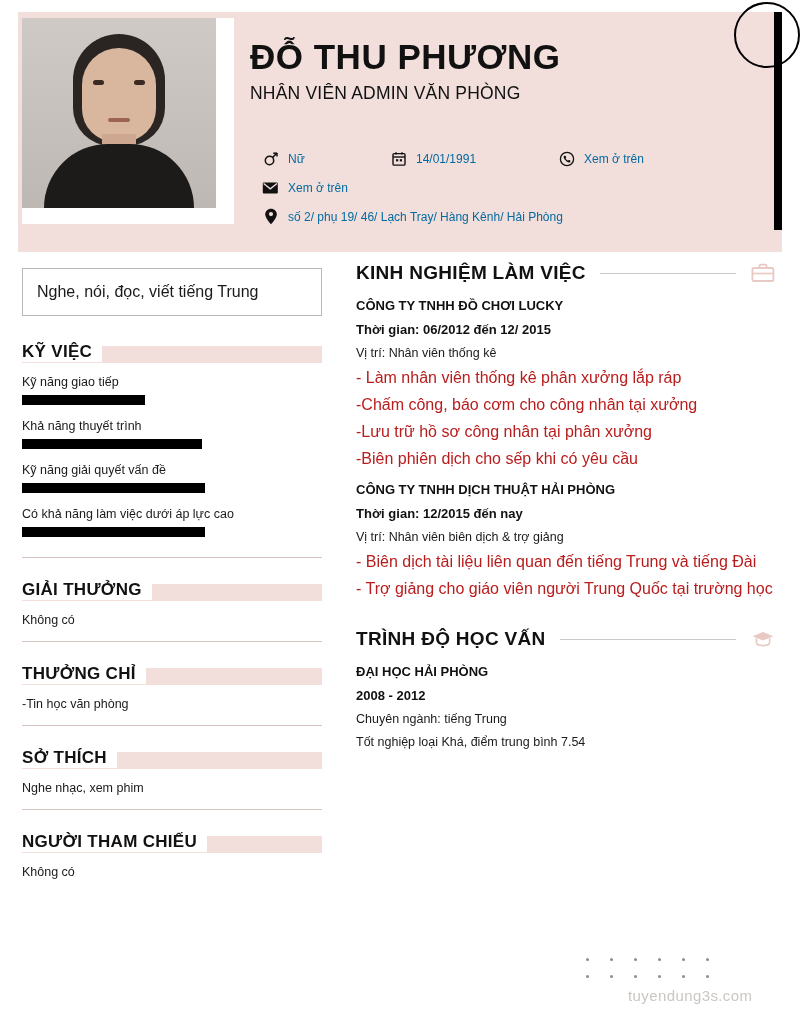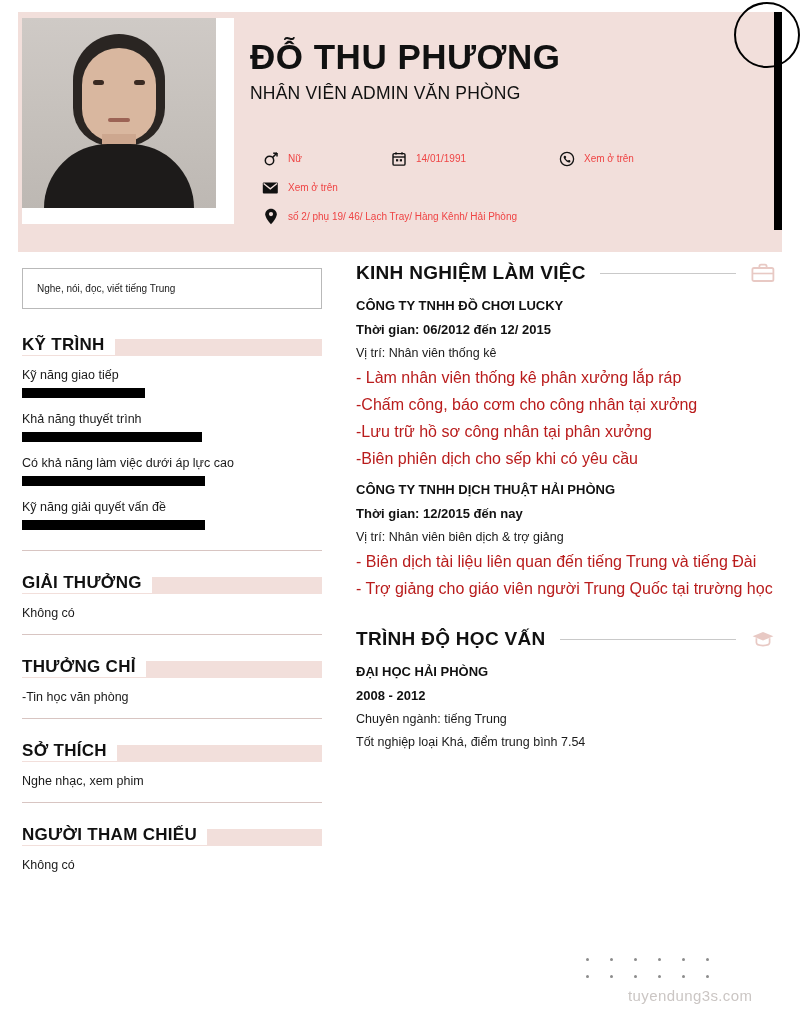--- a/index.html
+++ b/index.html
@@ -155,22 +155,22 @@
     color: #111111;
     margin: 0;
     letter-spacing: 0.2px;
   }
 
   .contact-grid {
     position: absolute;
     left: 262px;
     top: 150px;
     width: 500px;
-    font-size: 10px;
-    color: #ef4444;
+    font-size: 12px;
+    color: #0369a1;
   }
   .contact-row {
     display: flex;
     align-items: center;
     margin-bottom: 12px;
   }
   .contact-item {
     display: flex;
     align-items: center;
     gap: 9px;
@@ -192,21 +192,21 @@
   
   .left-col {
     position: absolute;
     left: 22px;
     top: 268px;
     width: 300px;
   }
   .lang-box {
     border: 1px solid #b9b9b9;
     padding: 14px 14px;
-    font-size: 10px;
+    font-size: 16px;
     color: #1a1a1a;
     margin-bottom: 26px;
   }
   .sec {
     margin-bottom: 6px;
   }
   .sec-head {
     position: relative;
     display: flex;
     align-items: center;
@@ -454,43 +454,43 @@
     </div>
   </div>
 
   <div class="left-col">
 
     <div class="lang-box">Nghe, nói, đọc, viết tiếng Trung</div>
 
     <div class="sec">
       <div class="sec-head">
         <span class="sec-bar"></span>
-        <span class="sec-title">KỸ TRÌNH</span>
+        <span class="sec-title">KỸ VIỆC</span>
       </div>
       <div class="skills-block">
         <div>
           <div class="skill-name">Kỹ năng giao tiếp</div>
           <div class="skill-track">
               <div class="skill-fill" style="width:41%"></div>
             </div>
         </div>
         <div>
           <div class="skill-name">Khả năng thuyết trình</div>
           <div class="skill-track">
               <div class="skill-fill" style="width:60%"></div>
             </div>
         </div>
         <div>
-          <div class="skill-name">Có khả năng làm việc dưới áp lực cao</div>
+          <div class="skill-name">Kỹ năng giải quyết vấn đề</div>
           <div class="skill-track">
               <div class="skill-fill" style="width:61%"></div>
             </div>
         </div>
         <div>
-          <div class="skill-name">Kỹ năng giải quyết vấn đề</div>
+          <div class="skill-name">Có khả năng làm việc dưới áp lực cao</div>
           <div class="skill-track">
               <div class="skill-fill" style="width:61%"></div>
             </div>
         </div>
       </div>
     </div>
 
     <div class="sec">
       <div class="sec-head">
         <span class="sec-bar"></span>

